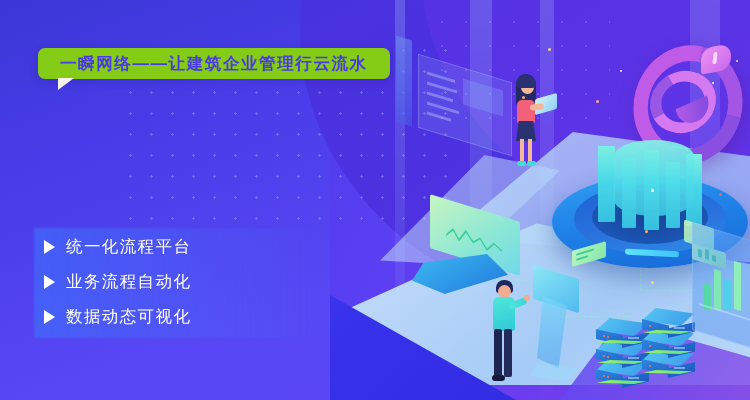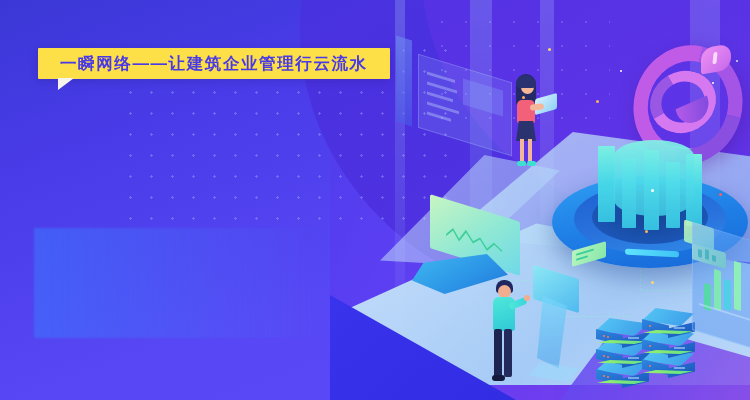--- a/index.html
+++ b/index.html
@@ -83,22 +83,22 @@
 
   
   .tagline-wrap {
     position: absolute;
     left: 38px; top: 48px;
     z-index: 20;
   }
   .tagline-bubble {
     position: relative;
     display: inline-block;
-    background: #fde047;
-    border-radius: 1px;
+    background: #84cc16;
+    border-radius: 7px;
     padding: 7px 22px 7px 22px;
     box-shadow: 0 2px 10px rgba(20,10,90,0.18);
   }
   .tagline-text {
     font-size: 16.5px;
     font-weight: 700;
     color: #4a3ae6;
     letter-spacing: 1.6px;
     white-space: nowrap;
     line-height: 1;
@@ -647,14 +647,28 @@
   </div>
 
   <div class="tagline-wrap">
     <div class="tagline-bubble">
       <div class="tagline-text">一瞬网络——让建筑企业管理行云流水</div>
       <div class="tagline-tail"></div>
     </div>
   </div>
 
 
+  <div class="bullets">
+    <div class="bullet-row">
+      <div class="bullet-tri"></div>
+      <div class="bullet-label">统一化流程平台</div>
+    </div>
+    <div class="bullet-row">
+      <div class="bullet-tri"></div>
+      <div class="bullet-label">业务流程自动化</div>
+    </div>
+    <div class="bullet-row">
+      <div class="bullet-tri"></div>
+      <div class="bullet-label">数据动态可视化</div>
+    </div>
+  </div>
 
 </div>
 
 </body></html>

